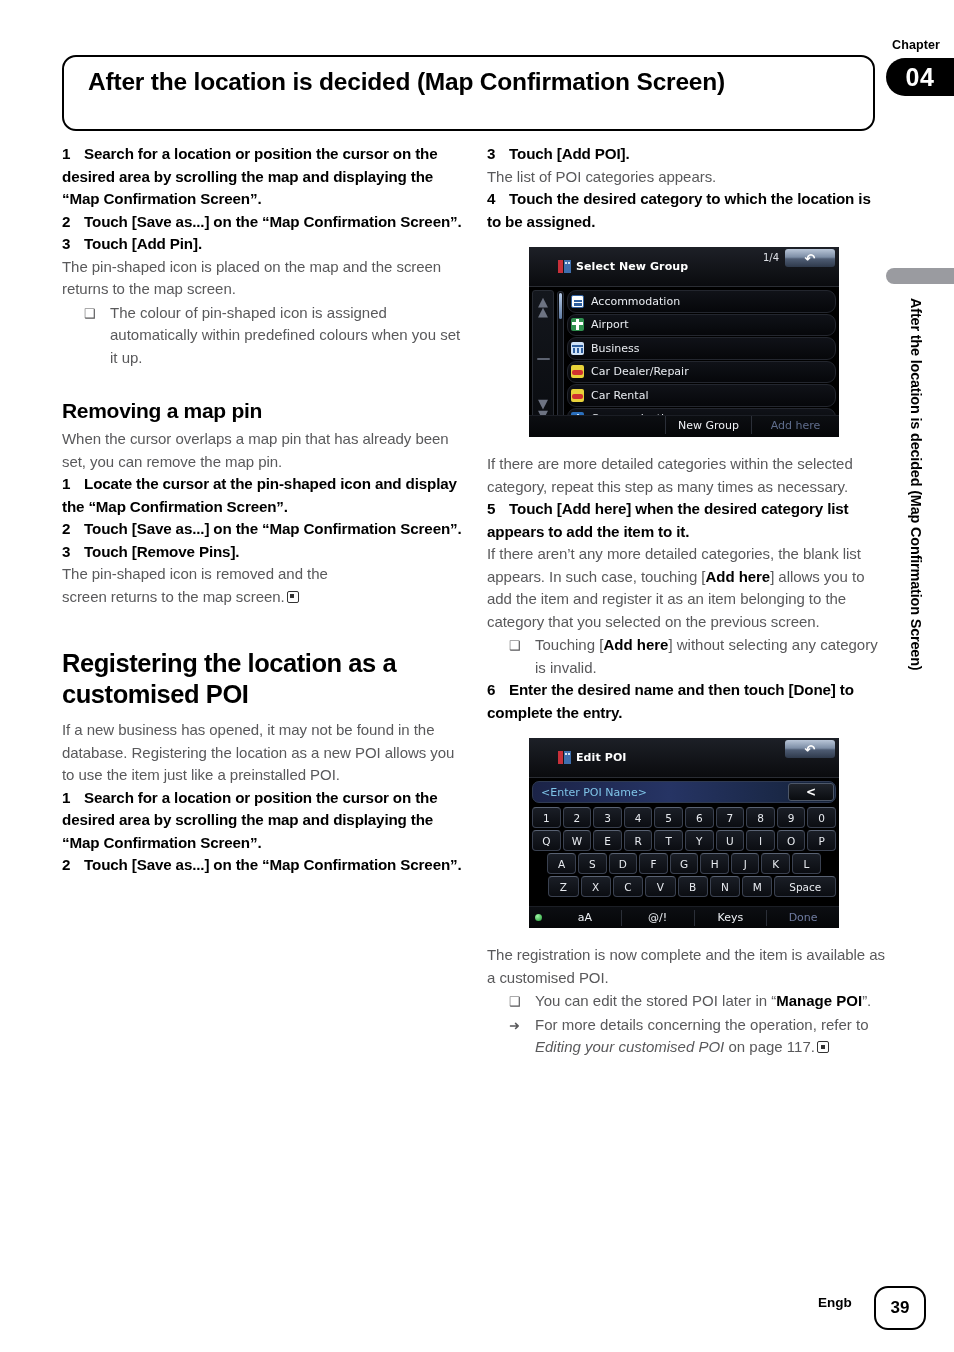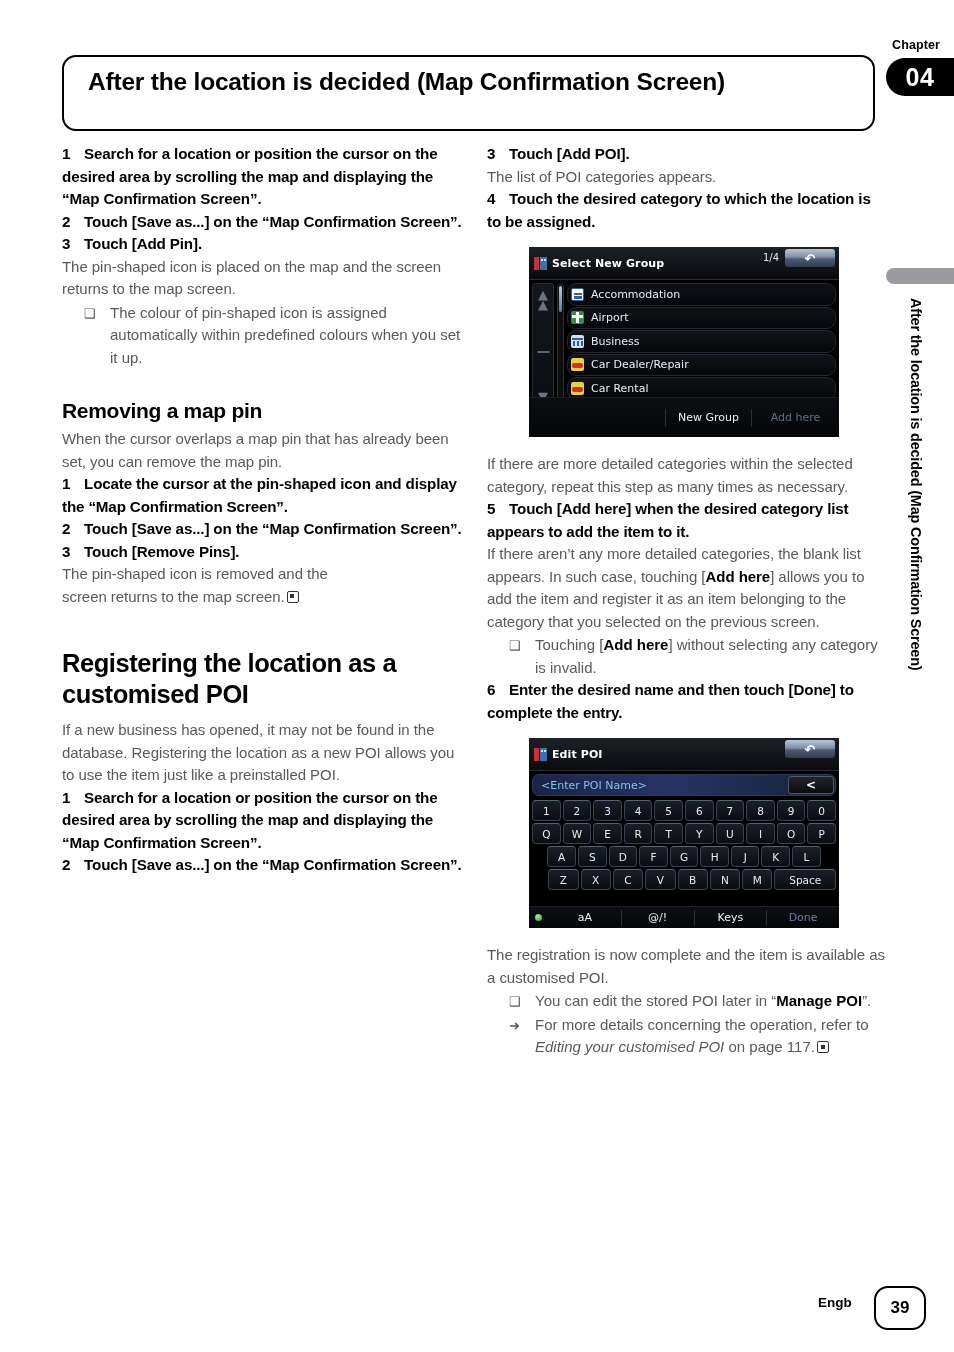--- a/index.html
+++ b/index.html
@@ -88,23 +88,23 @@
   }
 
   
   .device {
     width: 310px; height: 190px; background: #000;
     margin: 14px 0 0 42px; position: relative;
     font-family: "DejaVu Sans", sans-serif;
     overflow: hidden;
   }
   .dev-head {
-    height: 33px; position: relative;
+    height: 40px; position: relative;
     background: linear-gradient(180deg,#1d2027 0%, #0a0b0e 100%);
-    display: flex; align-items: center; border-bottom: 1px solid #2a2d34;
+    display: flex; align-items: center; border-bottom: 1px solid #2a2d34; padding-left: 24px;
   }
   .dev-ico {
     width: 13px; height: 13px; margin-left: 5px; position: relative;
   }
   .dev-ico .l { position:absolute; left:0; top:0; width:5px; height:13px; background:#c8303a; }
   .dev-ico .r { position:absolute; left:6px; top:0; width:7px; height:13px;
     background:#3f6fae; }
   .dev-ico .r::before { content:""; position:absolute; left:1px; top:2px; width:2px; height:2px; background:#d6e4f5;}
   .dev-ico .r::after { content:""; position:absolute; left:4px; top:2px; width:2px; height:2px; background:#d6e4f5;}
   .dev-title {
@@ -148,22 +148,22 @@
     border: 1px solid #23262e; border-radius: 9px;
     margin-bottom: 1px; padding-left: 3px;
     background: linear-gradient(180deg,#101218 0%, #06070a 100%);
   }
   .cat-ico {
     width: 13px; height: 13px; border-radius: 2px; flex: 0 0 auto;
     position: relative;
   }
   .row .lbl { color: #e9ecf1; font-size: 11px; margin-left: 7px; }
   .dev-foot {
-    position: absolute; bottom: 0; left: 0; right: 0; height: 40px;
-    display: flex; align-items: center; justify-content: flex-end;
+    position: absolute; bottom: 0; left: 0; right: 0; height: 22px;
+    display: flex; align-items: flex-start; justify-content: flex-end;
     border-top: 1px solid #1b1e25;
     background: linear-gradient(180deg,#0c0e12,#050608);
   }
   .foot-btn {
     color: #f0f2f6; font-size: 11px; padding: 0 12px; height: 18px;
     display: flex; align-items: center; border-left: 1px solid #2b2f38;
   }
   .foot-btn.dim { color: #5f6d8c; min-width: 88px; justify-content: center; }
 
   

